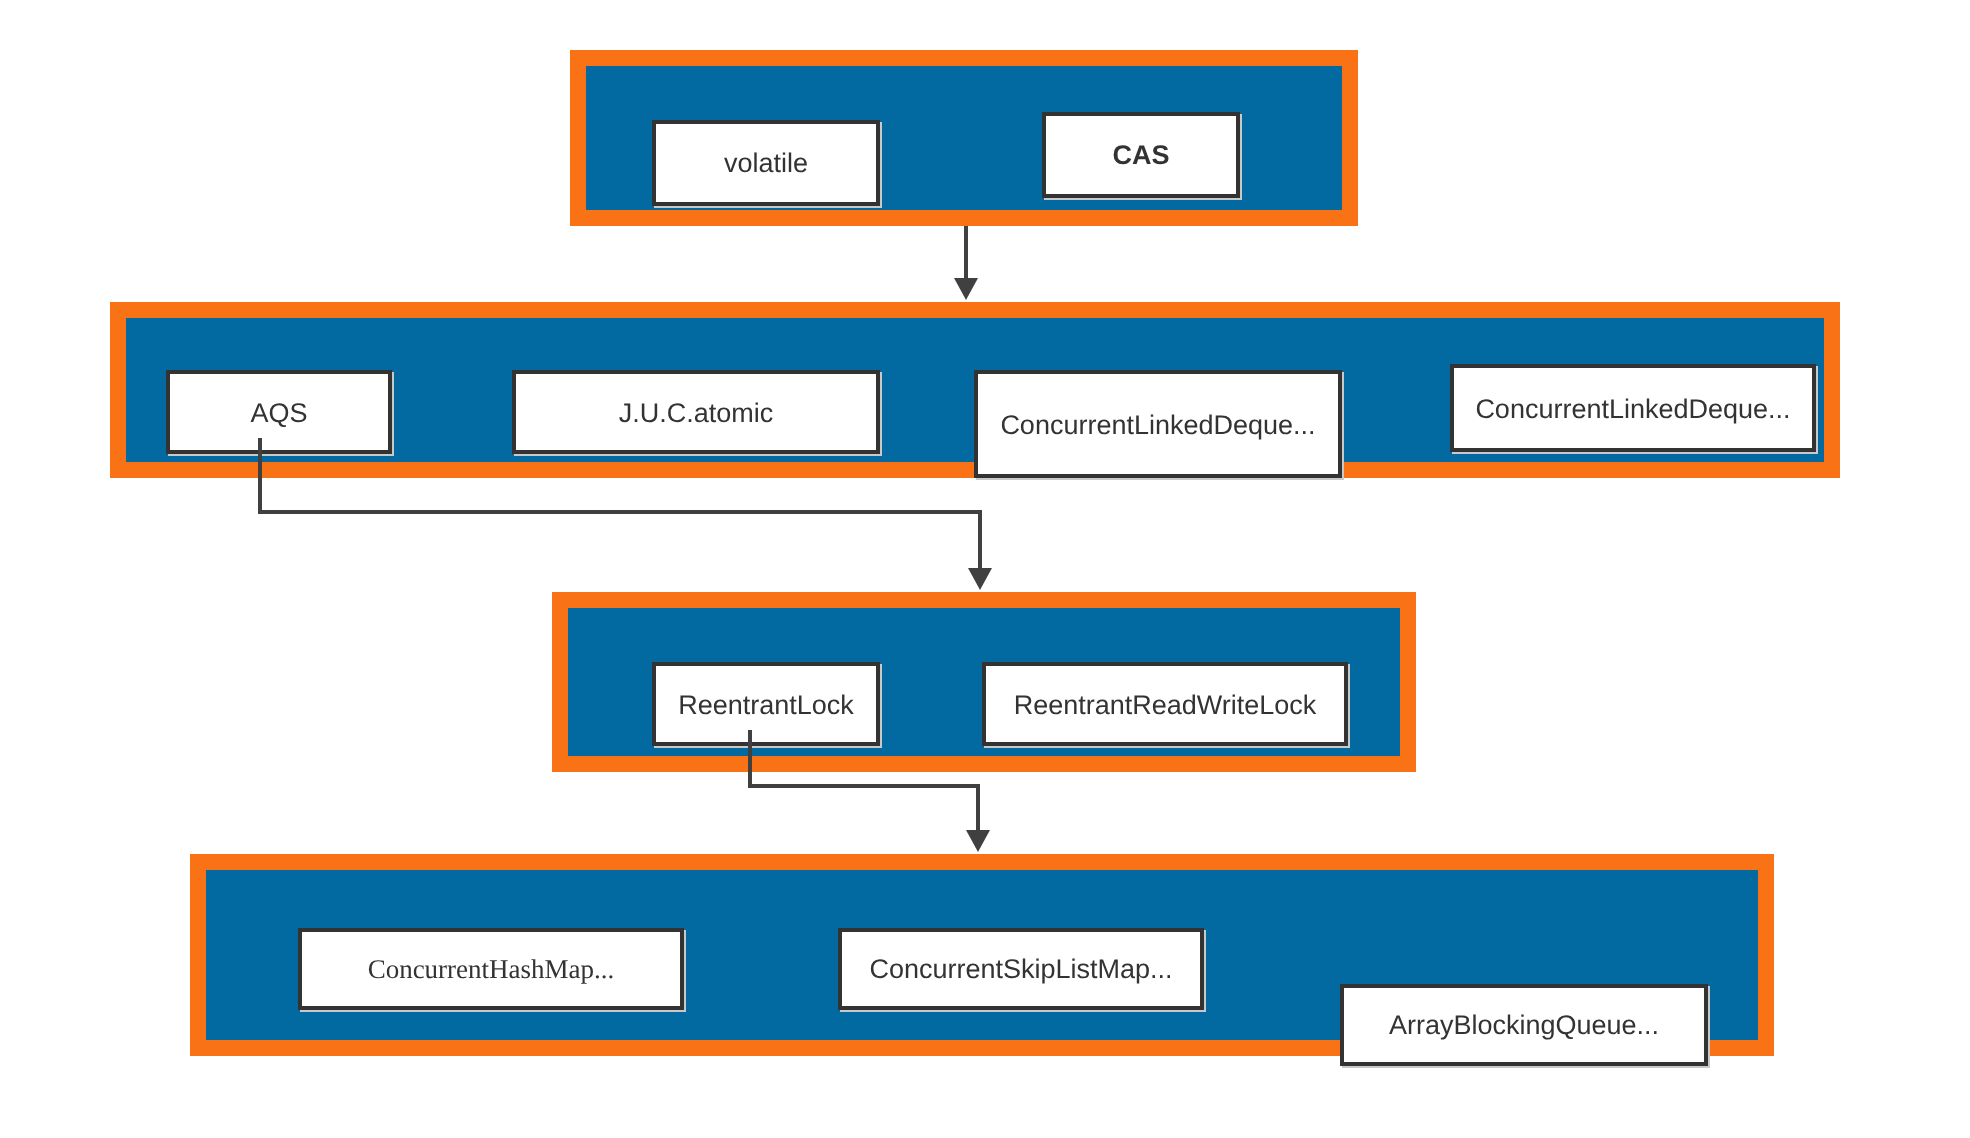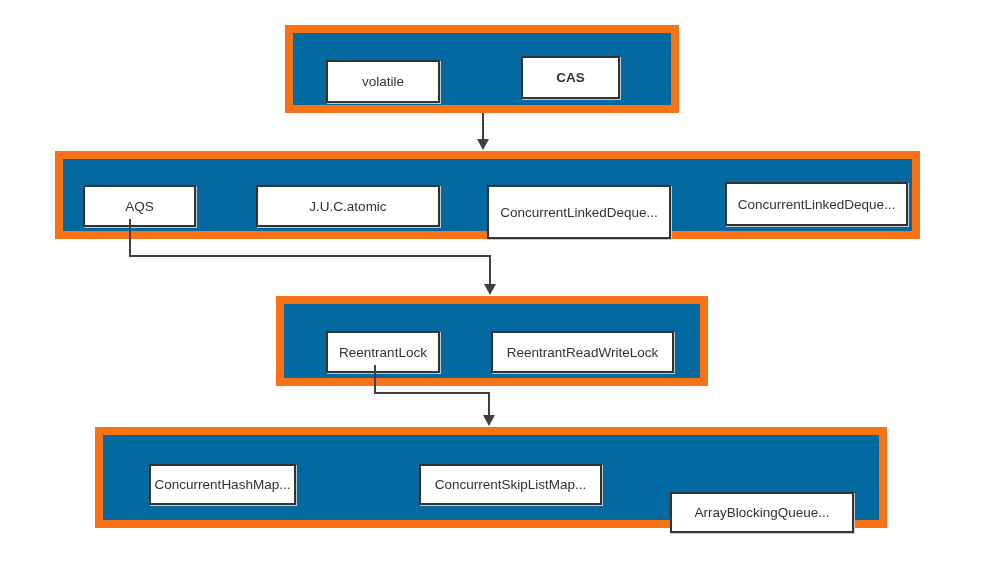--- a/index.html
+++ b/index.html
@@ -59,21 +59,21 @@
   .n-cas      { left: 228px; top: 23px; width: 99px; height: 43px; font-weight: bold; }
 
   .n-aqs      { left: 20px;  top: 26px; width: 113px; height: 42px; }
   .n-atomic   { left: 193px; top: 26px; width: 184px; height: 42px; }
   .n-cld      { left: 424px; top: 26px; width: 184px; height: 54px; }
   .n-cslm     { left: 662px; top: 23px; width: 183px; height: 44px; }
 
   .n-rl       { left: 42px;  top: 27px; width: 114px; height: 42px; text-align: right; }
   .n-rrwl     { left: 207px; top: 27px; width: 183px; height: 42px; }
 
-  .n-chm      { left: 46px;  top: 29px; width: 147px; height: 41px; }
+  .n-chm      { left: 46px;  top: 29px; width: 193px; height: 41px; font-family: Liberation Serif, serif; }
   .n-cowal    { left: 316px; top: 29px; width: 183px; height: 41px; }
   .n-abq      { left: 567px; top: 29px; width: 184px; height: 41px; margin-top: 28px; }
 
   
   .c1-v   { left: 482px; top: 113px; width: 2px;  height: 29px; }
   .c1-a   { left: 477px; top: 139px; }
 
   
   .c2-v1  { left: 129px; top: 219px; width: 2px;   height: 38px; }
   .c2-h   { left: 129px; top: 255px; width: 362px; height: 2px;  }

